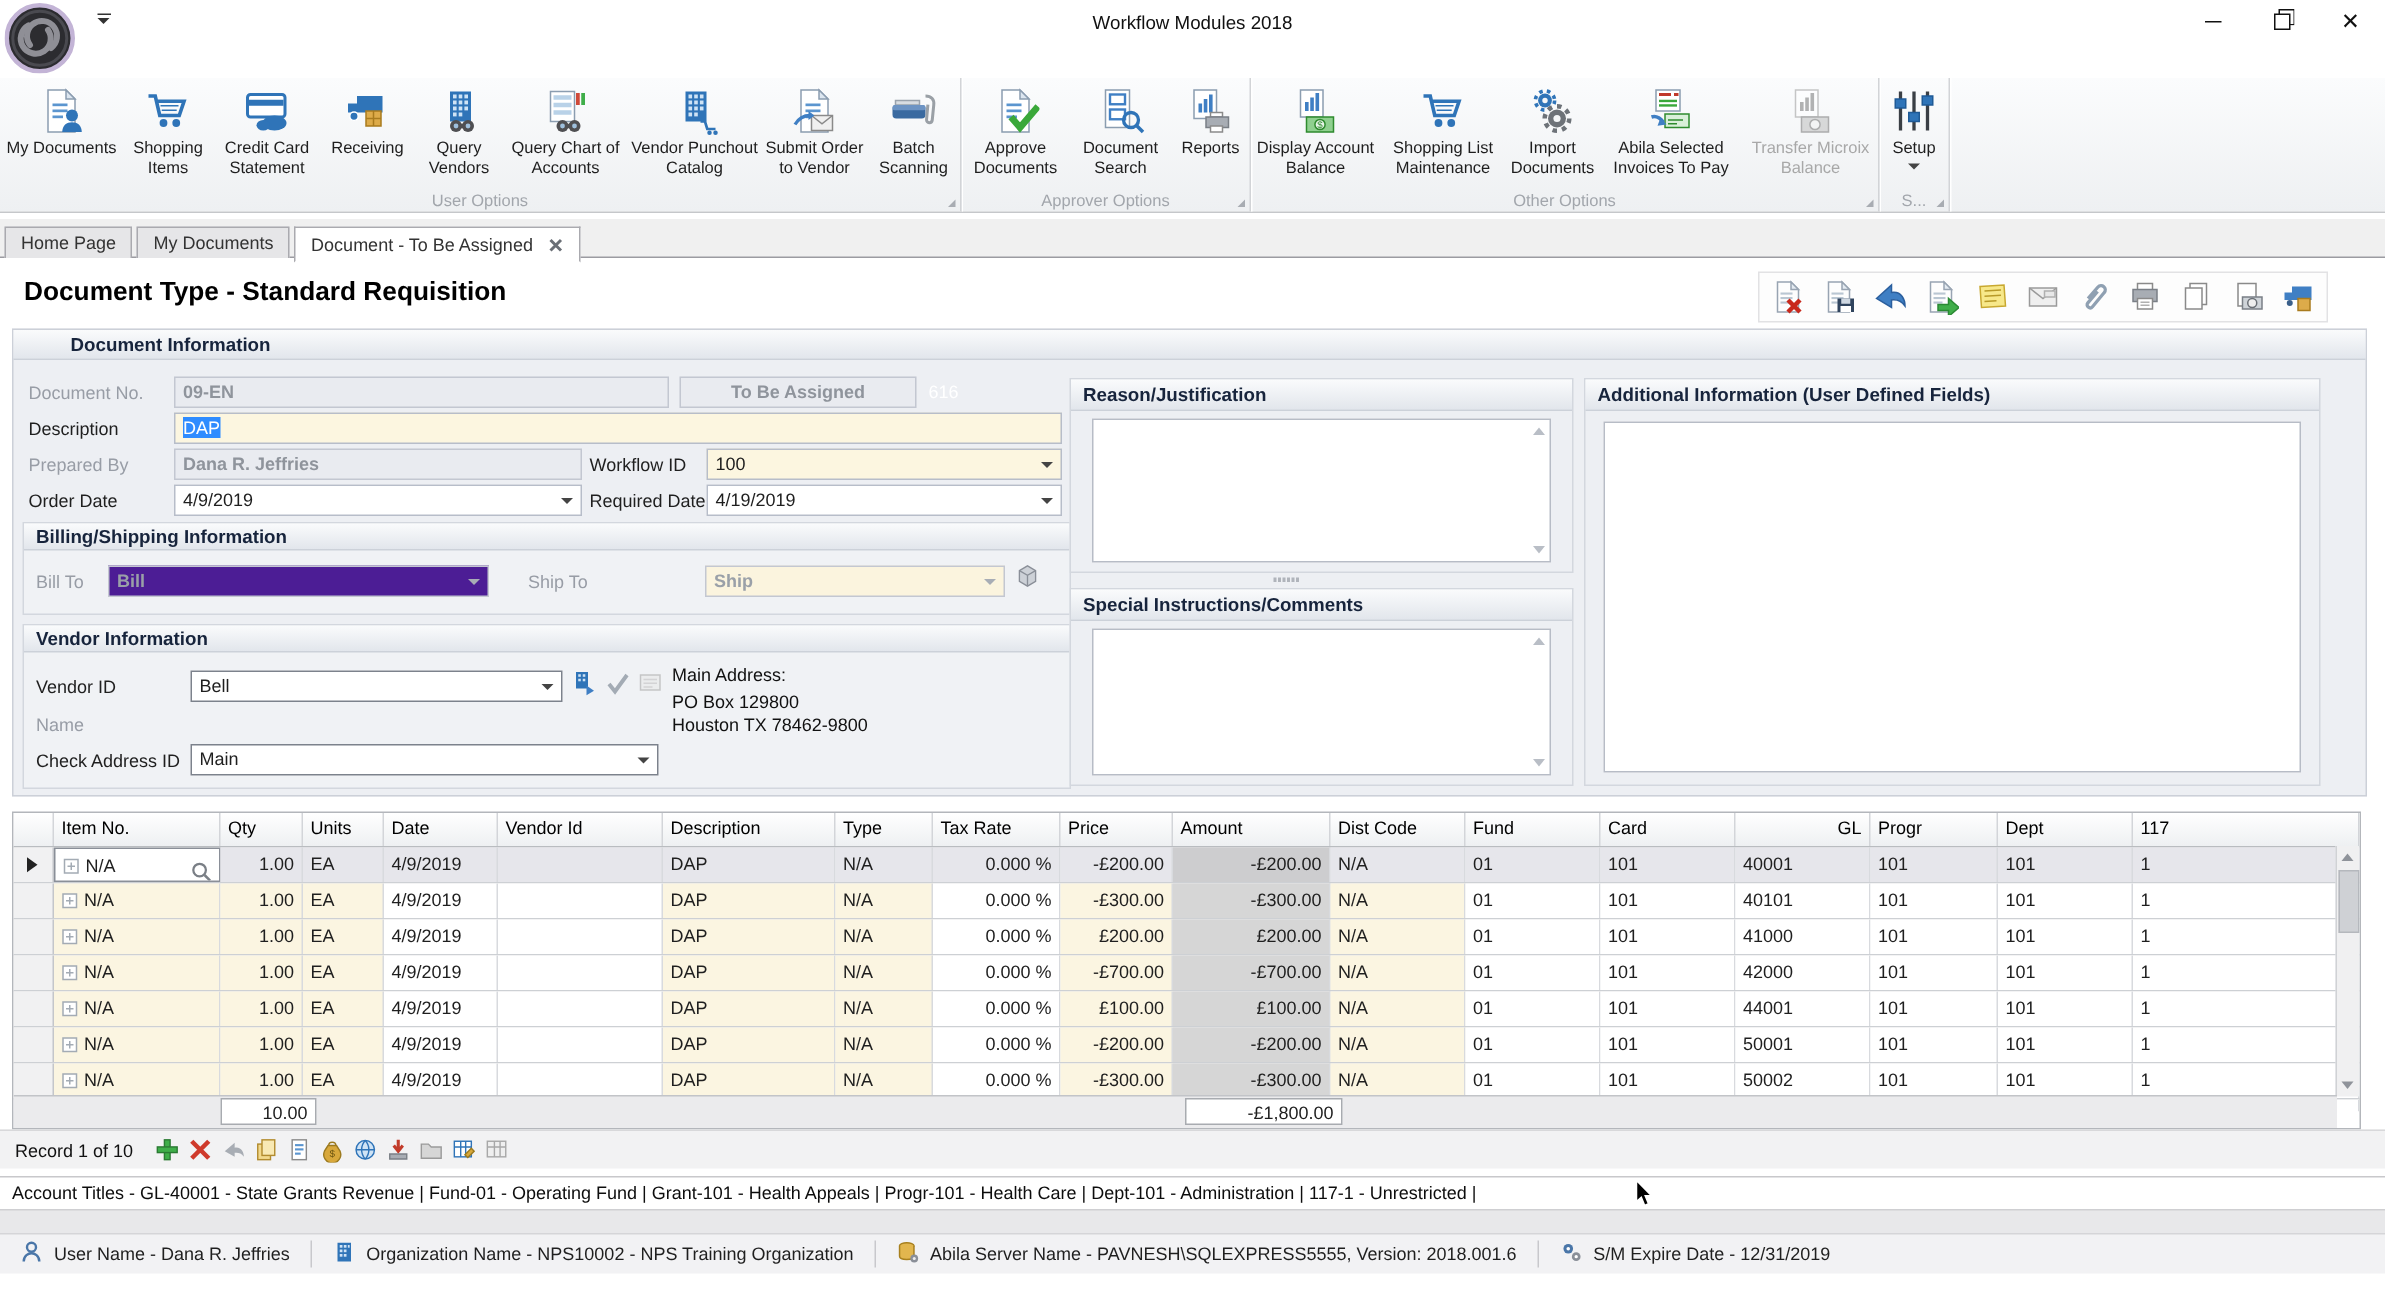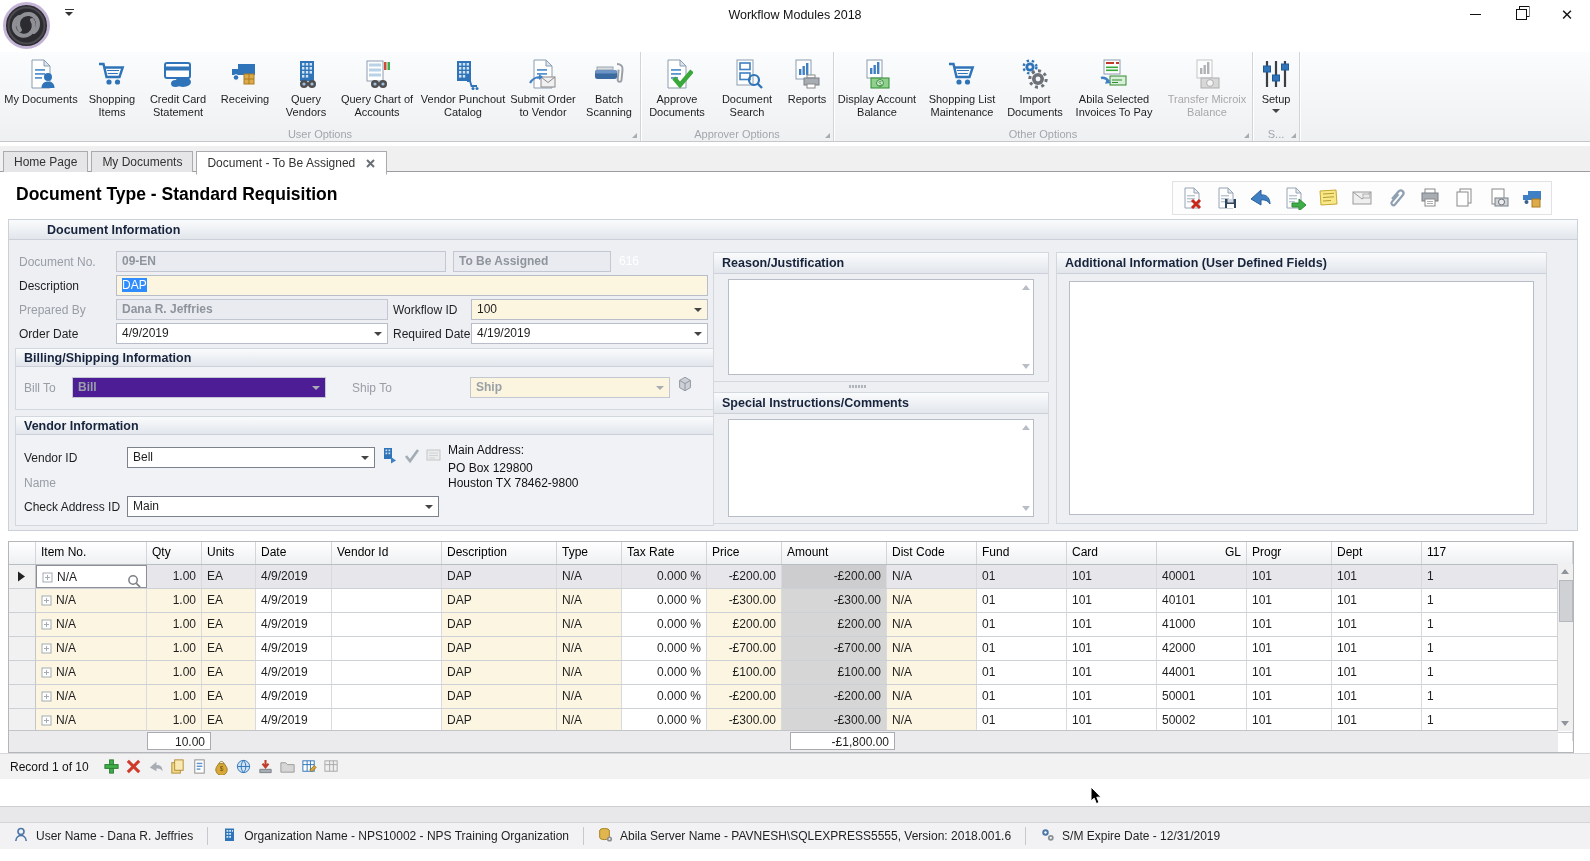--- a/index.html
+++ b/index.html
@@ -544,21 +544,21 @@
       </div>
 
     <div id="docinfo">
       <div id="di-head" class="ghead">
         <span class="collapse-arrow"></span>
         <span>Document Information</span>
       </div>
 
       <div class="flabel dis" style="left:10px;top:35px;">Document No.</div>
       <div class="finput dis" style="left:107px;top:31px;width:330px;">09-EN</div>
-      <div class="finput dis" style="left:444px;top:31px;width:158px;">To Be Assigned</div>
+      <div class="finput dis" style="left:444px;top:31px;width:158px;text-align:center;">To Be Assigned</div>
       <div class="flabel" style="left:610px;top:34px;color:#ffffff;">616</div>
 
       <div class="flabel" style="left:10px;top:59px;">Description</div>
       <div class="finput cream" style="left:107px;top:55px;width:592px;"><span class="sel">DAP</span></div>
 
       <div class="flabel dis" style="left:10px;top:83px;">Prepared By</div>
       <div class="finput dis" style="left:107px;top:79px;width:272px;">Dana R. Jeffries</div>
       <div class="flabel" style="left:384px;top:83px;">Workflow ID</div>
       <div class="finput cream combo" style="left:462px;top:79px;width:237px;"><span>100</span><span class="arrow"></span></div>
 
@@ -937,20 +937,21 @@
           </span>
           <span class="ricon17">
             <svg width="17" height="17" viewBox="0 0 18 18">
               <rect x="2" y="3" width="13" height="11" fill="#efefef" stroke="#a8a8a8"></rect>
               <path d="M2 7h13M7 3v11M11 3v11" stroke="#a8a8a8"></path>
             </svg>
           </span>
         </span>
     </div>
 
+    <div id="accounttitles">Account Titles - GL-40001 - State Grants Revenue | Fund-01 - Operating Fund | Grant-101 - Health Appeals | Progr-101 - Health Care | Dept-101 - Administration | 117-1 - Unrestricted |</div>
   </div>
 
   <div id="gapstrip"></div>
 
   <div id="statusbar">
       <span class="sitem">
         <span><svg width="15" height="15" viewBox="0 0 15 15">
             <circle cx="7" cy="4.5" r="3" fill="none" stroke="#4a76a8" stroke-width="1.6"></circle>
             <path d="M1.8 14c0-4 3.2-5.5 5.2-5.5s5.2 1.5 5.2 5.5" fill="none" stroke="#4a76a8" stroke-width="1.6"></path>
           </svg></span>

